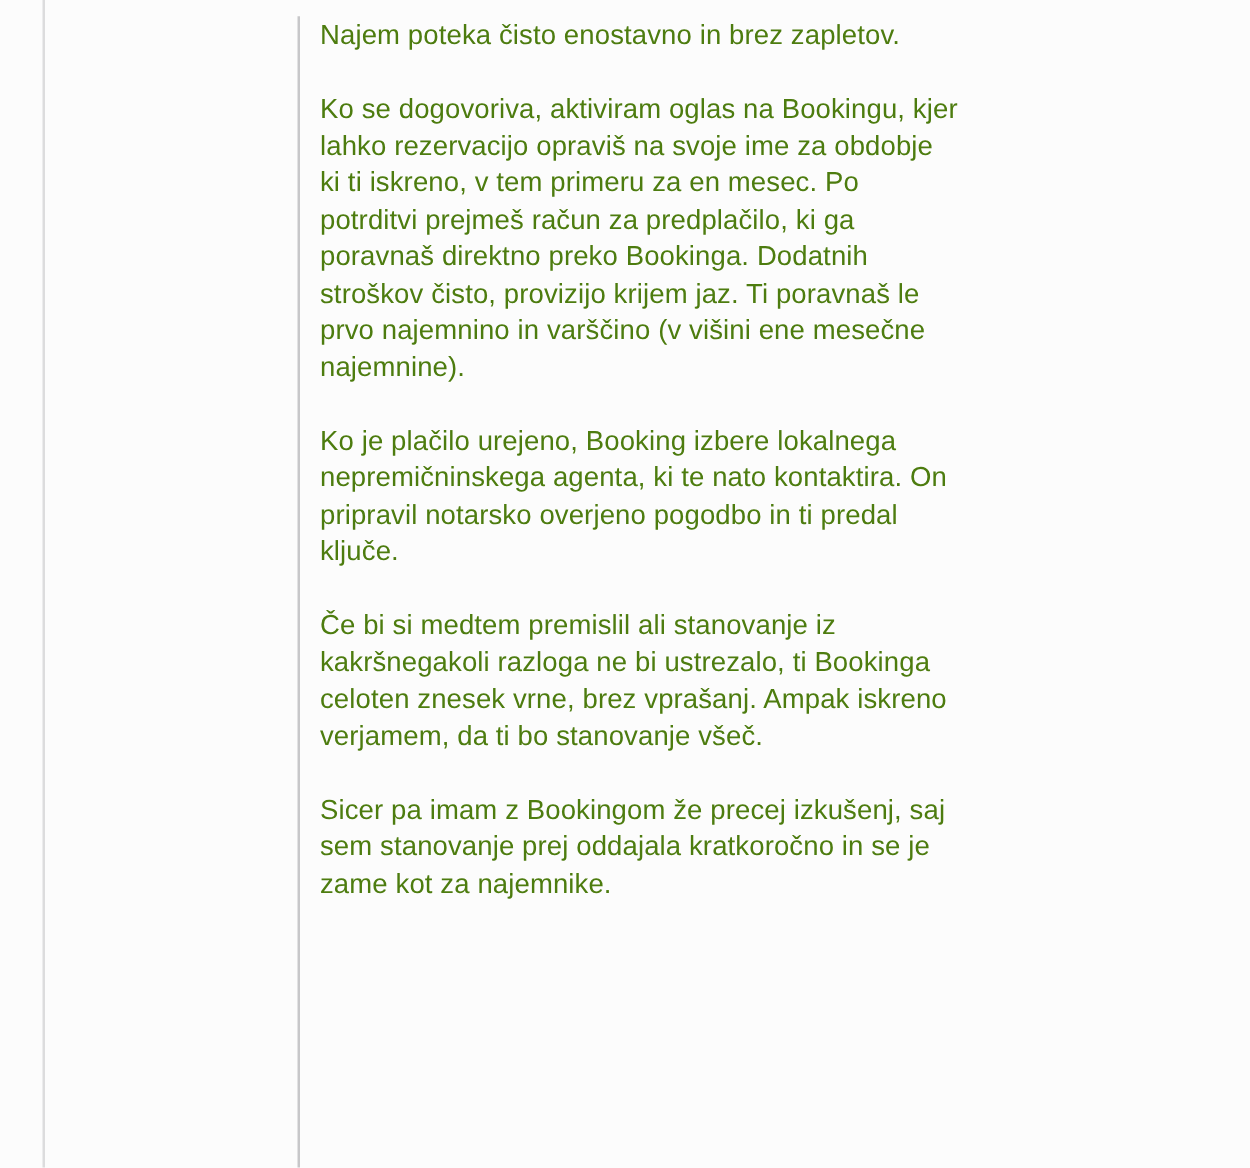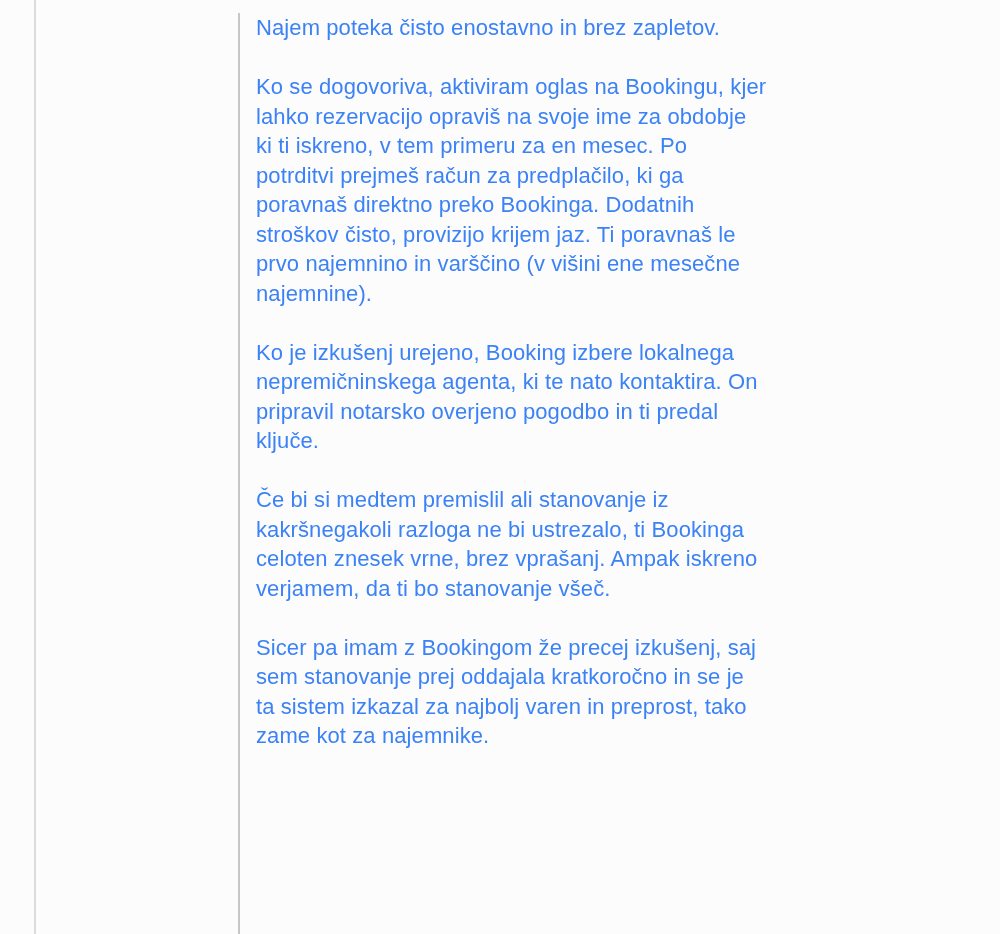--- a/index.html
+++ b/index.html
@@ -31,21 +31,21 @@
     background: #c7c7c9;
   }
   .message {
     position: absolute;
     left: 256px;
     top: 13px;
     width: 720px;
     font-size: 22px;
     line-height: 29.5px;
     font-weight: 400;
-    color: #3b82f6;
+    color: #4d7c0f;
     letter-spacing: 0.1px;
   }
   .paragraph {
     margin: 0 0 29.5px 0;
     padding: 0;
   }
   .paragraph:last-child {
     margin-bottom: 0;
   }
   .line {
@@ -69,34 +69,33 @@
     <div class="line">lahko rezervacijo opraviš na svoje ime za obdobje</div>
     <div class="line">ki ti iskreno, v tem primeru za en mesec. Po</div>
     <div class="line">potrditvi prejmeš račun za predplačilo, ki ga</div>
     <div class="line">poravnaš direktno preko Bookinga. Dodatnih</div>
     <div class="line">stroškov čisto, provizijo krijem jaz. Ti poravnaš le</div>
     <div class="line">prvo najemnino in varščino (v višini ene mesečne</div>
     <div class="line">najemnine).</div>
   </div>
 
   <div class="paragraph">
-    <div class="line">Ko je izkušenj urejeno, Booking izbere lokalnega</div>
+    <div class="line">Ko je plačilo urejeno, Booking izbere lokalnega</div>
     <div class="line">nepremičninskega agenta, ki te nato kontaktira. On</div>
     <div class="line">pripravil notarsko overjeno pogodbo in ti predal</div>
     <div class="line">ključe.</div>
   </div>
 
 
   <div class="paragraph">
     <div class="line">Če bi si medtem premislil ali stanovanje iz</div>
     <div class="line">kakršnegakoli razloga ne bi ustrezalo, ti Bookinga</div>
     <div class="line">celoten znesek vrne, brez vprašanj. Ampak iskreno</div>
     <div class="line">verjamem, da ti bo stanovanje všeč.</div>
   </div>
 
   <div class="paragraph">
     <div class="line">Sicer pa imam z Bookingom že precej izkušenj, saj</div>
     <div class="line">sem stanovanje prej oddajala kratkoročno in se je</div>
-    <div class="line">ta sistem izkazal za najbolj varen in preprost, tako</div>
     <div class="line">zame kot za najemnike.</div>
   </div>
 
 </div>
 
 </body></html>

